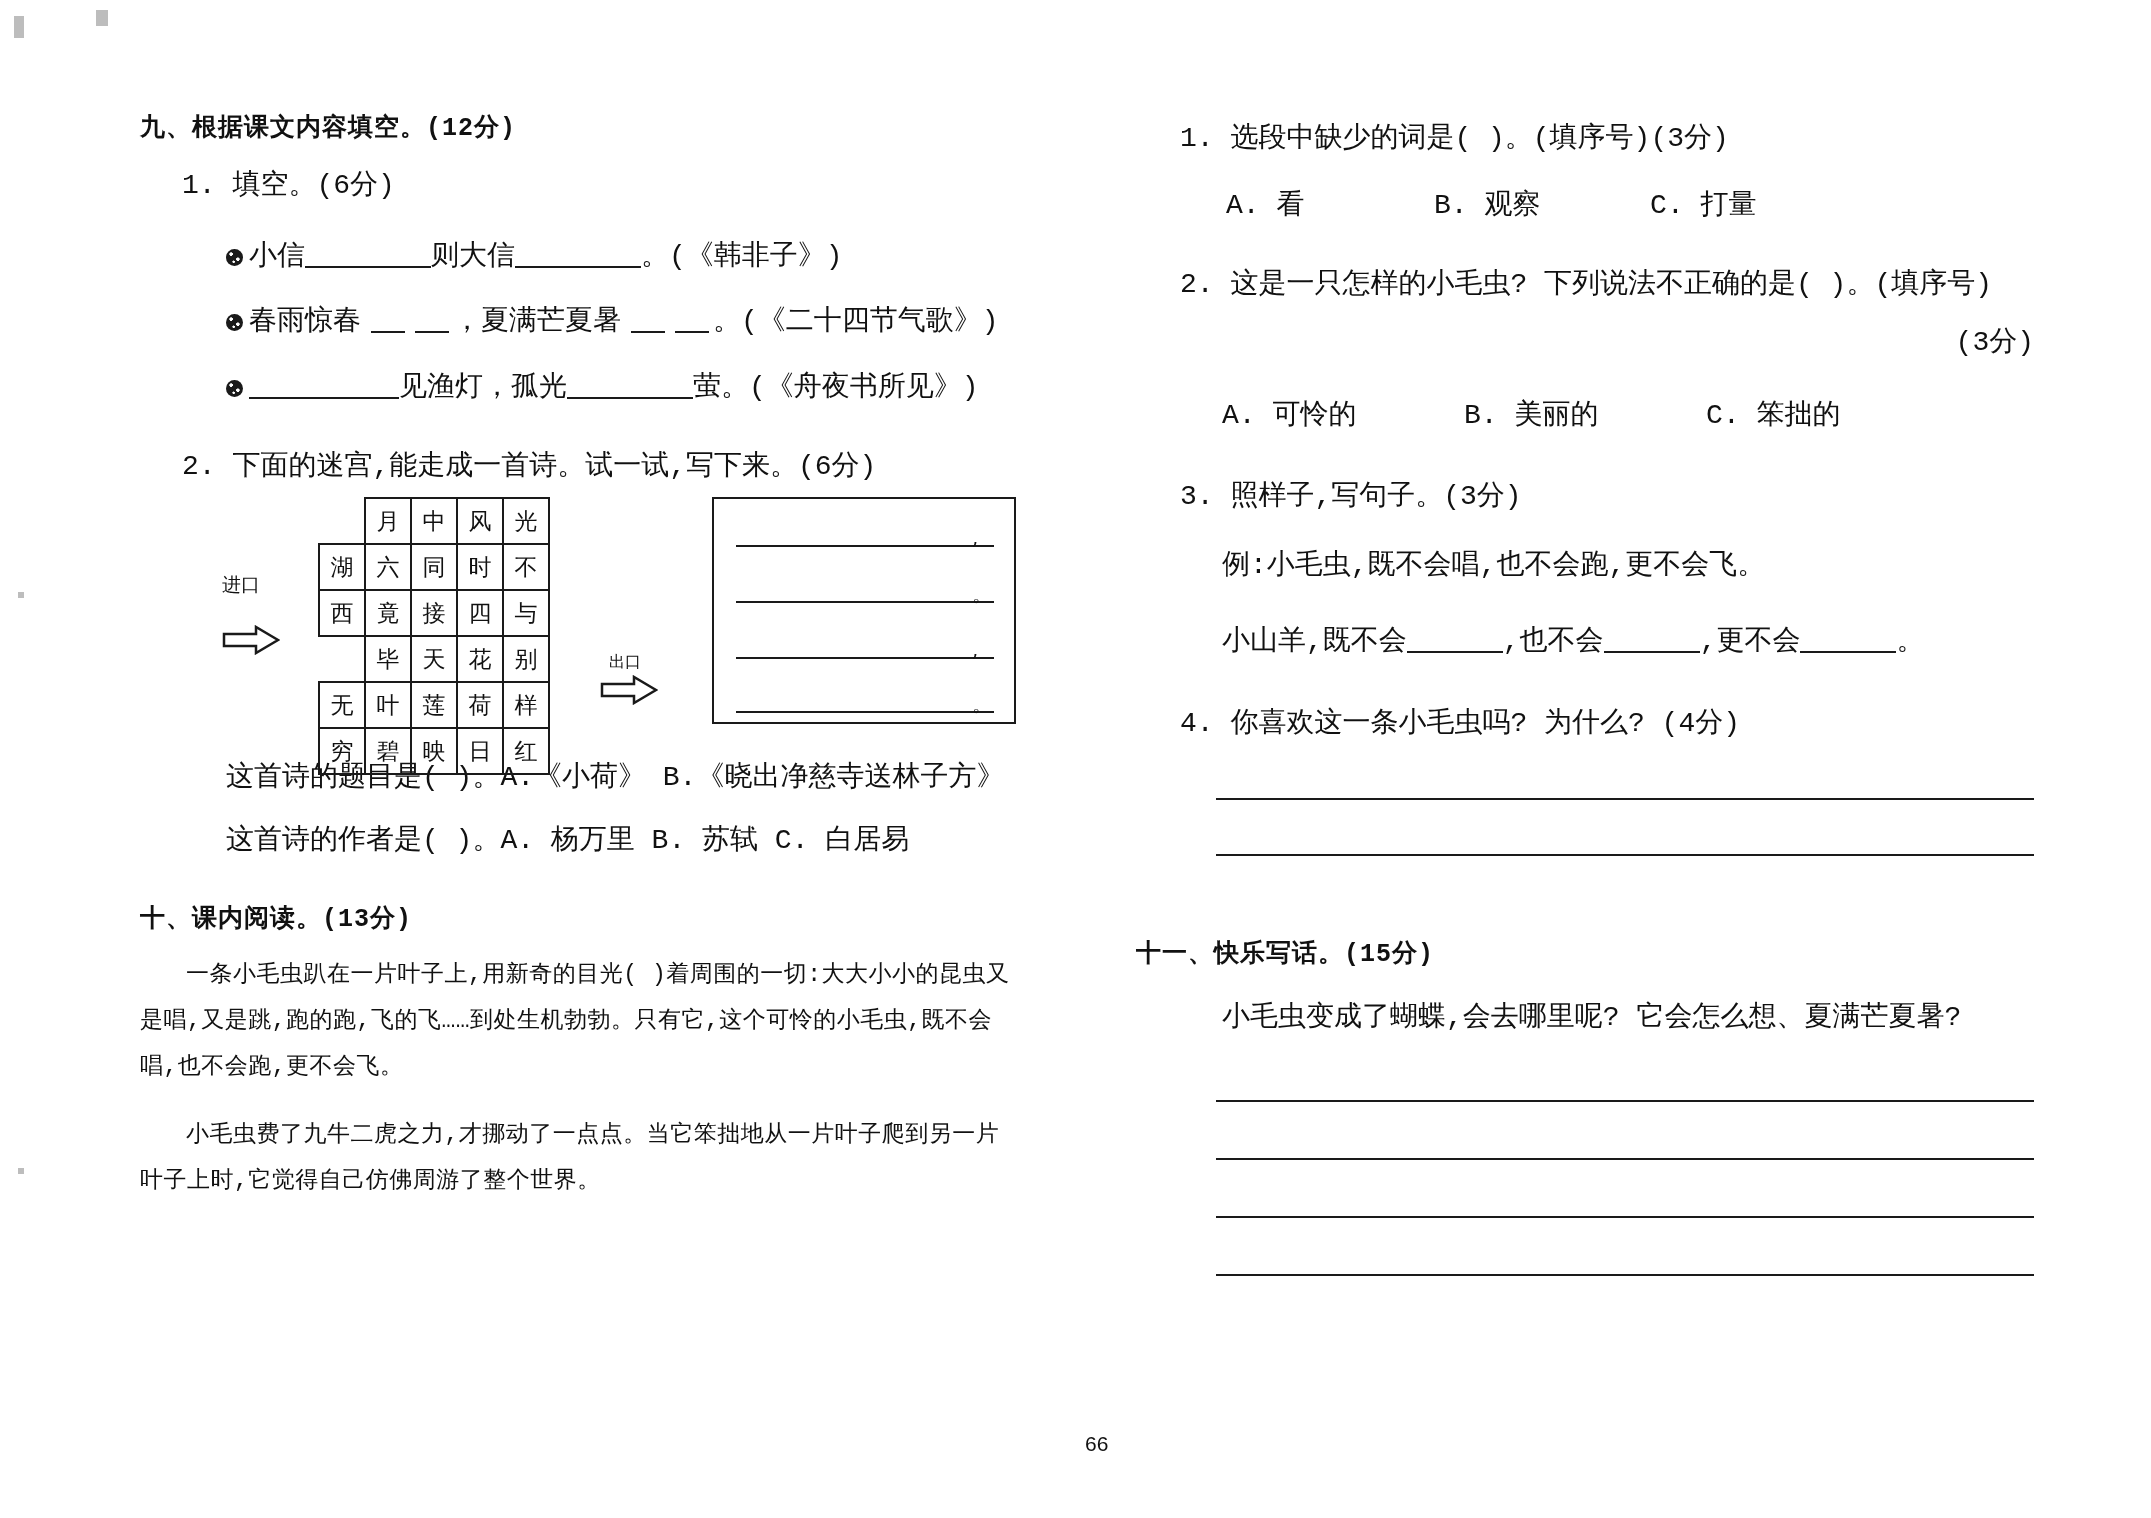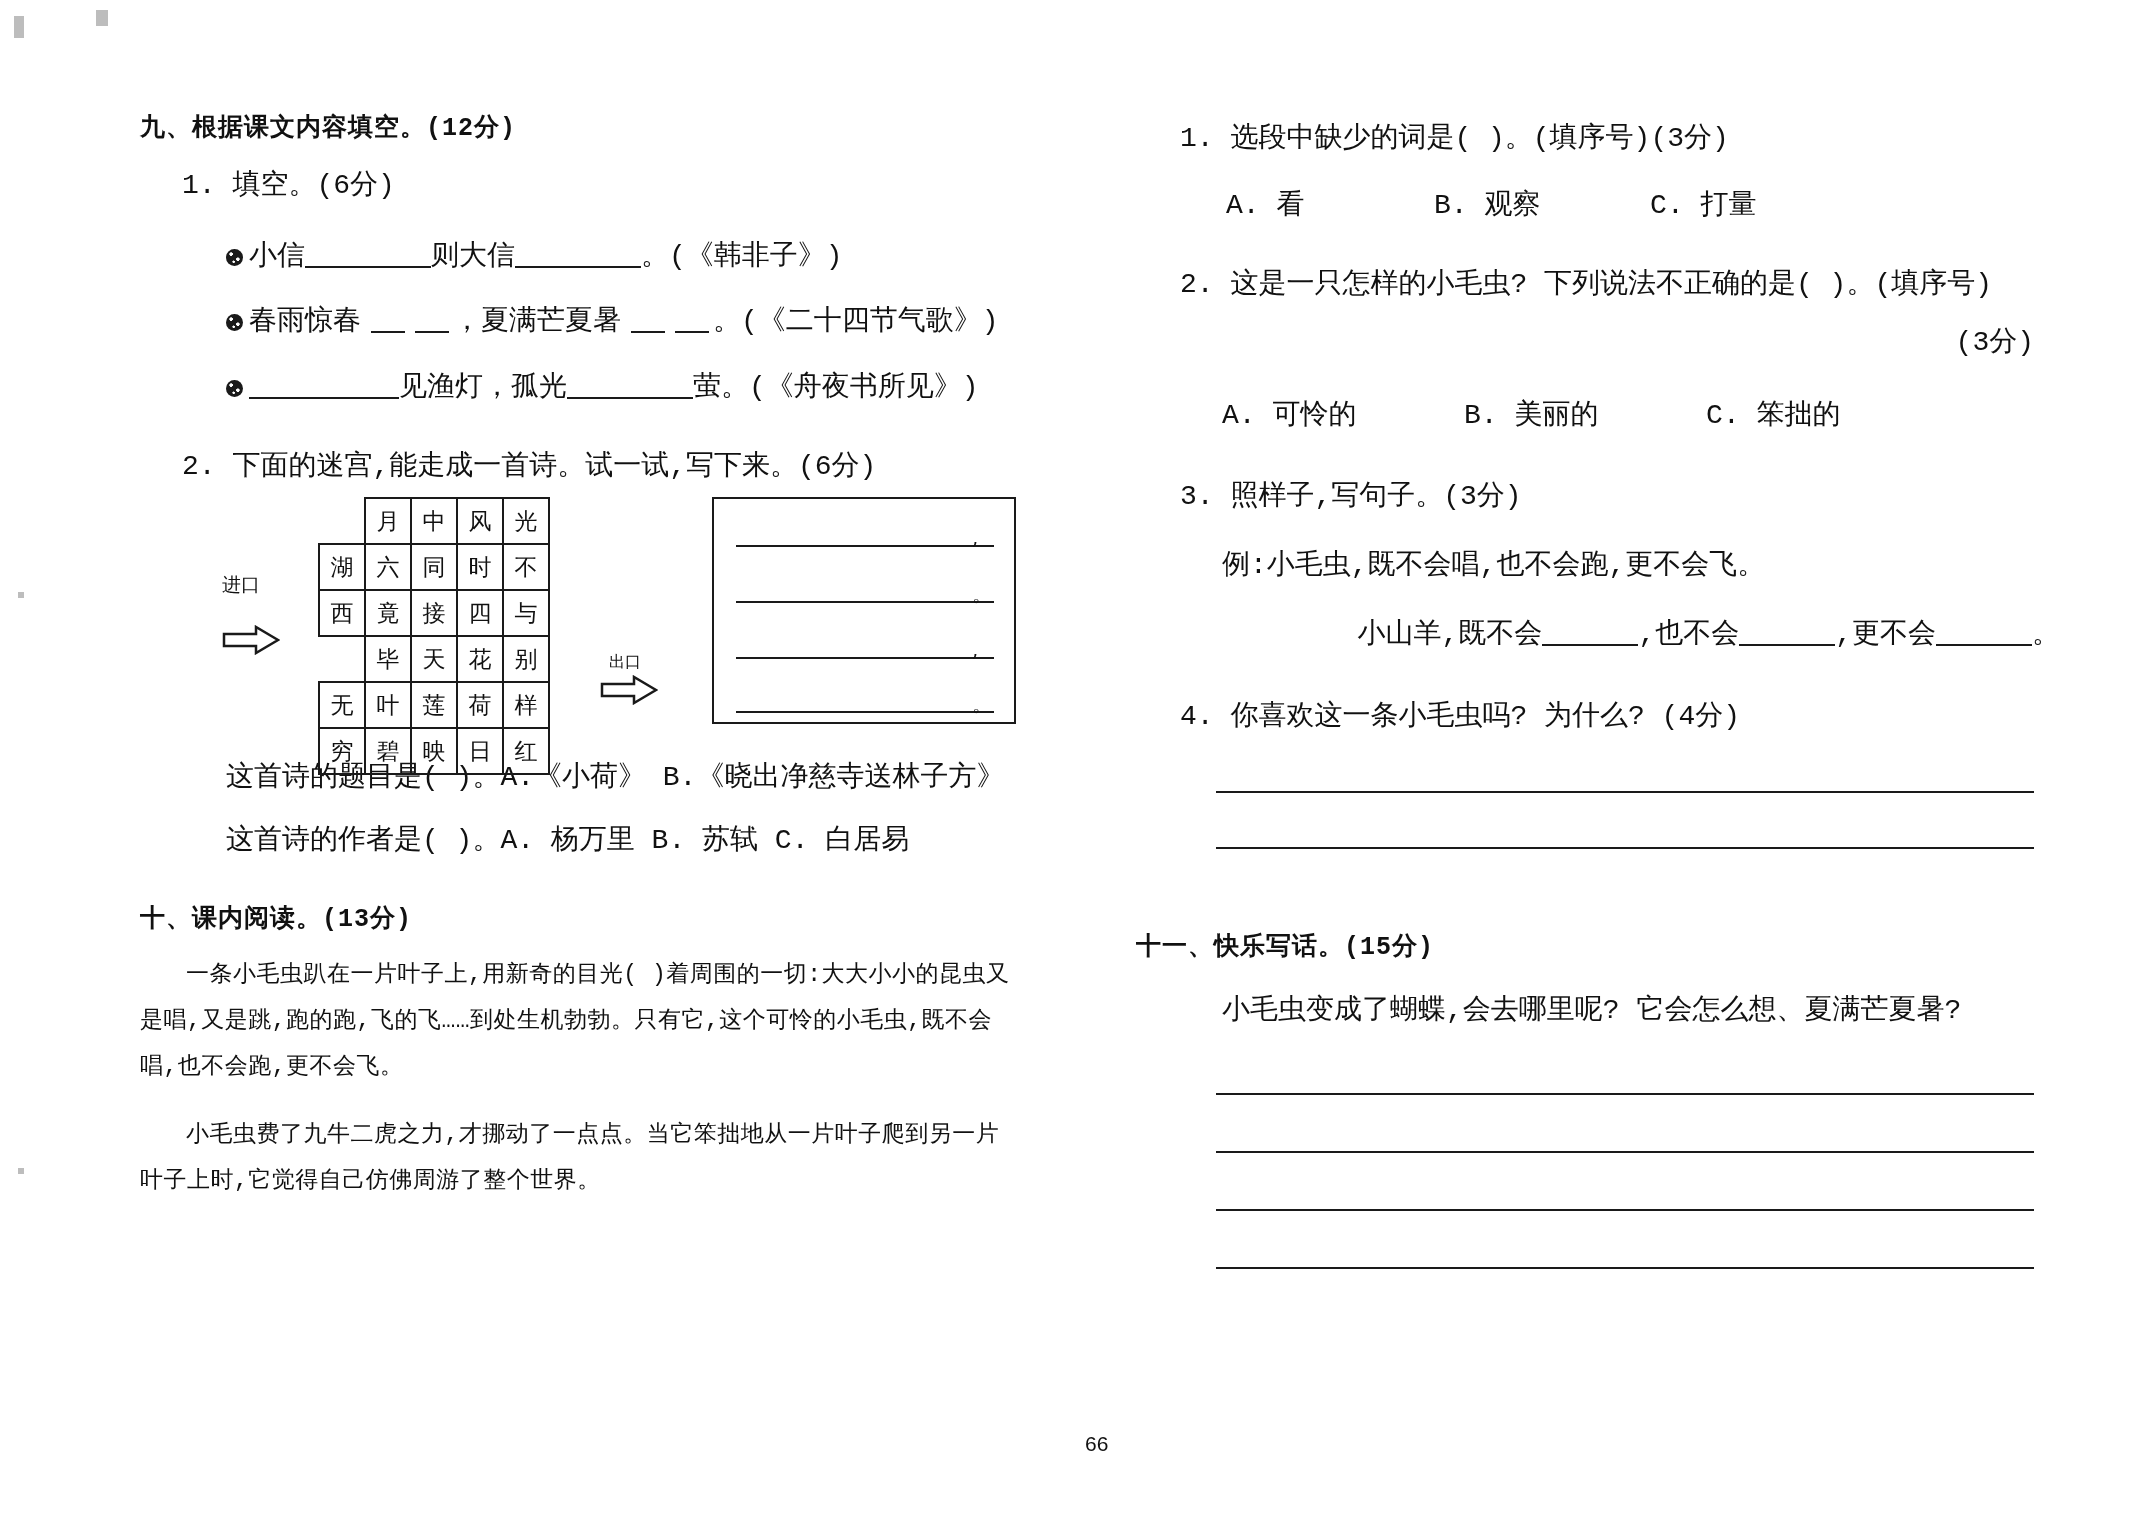--- a/index.html
+++ b/index.html
@@ -219,21 +219,21 @@
     <div class="q indent1" style="margin-top:20px;">
       <span>A. 可怜的</span>
       <span style="display:inline-block;width:74px;"></span>
       <span>B. 美丽的</span>
       <span style="display:inline-block;width:74px;"></span>
       <span>C. 笨拙的</span>
     </div>
 
     <div class="q" style="margin-top:28px;">3. 照样子,写句子。(3分)</div>
     <div class="q indent1" style="margin-top:16px;">例:小毛虫,既不会唱,也不会跑,更不会飞。</div>
-    <div class="q indent1" style="margin-top:16px;text-align:right;">
+    <div class="q indent1" style="margin-top:23px;">
       <span>小山羊,既不会</span><span class="blank b-md"></span><span>,也不会</span><span class="blank b-md"></span><span>,更不会</span><span class="blank b-md"></span><span>。</span>
     </div>
 
     <div class="q" style="margin-top:28px;">4. 你喜欢这一条小毛虫吗? 为什么? (4分)</div>
     <div class="wline" style="margin:48px 26px 0 36px;"></div>
     <div class="wline" style="margin:54px 26px 0 36px;"></div>
 
     <div class="sec-head" style="margin-top:80px;margin-left:-44px;">十一、快乐写话。(15分)</div>
 
     <div class="q indent1" style="margin-top:22px;">小毛虫变成了蝴蝶,会去哪里呢? 它会怎么想、夏满芒夏暑?</div>

